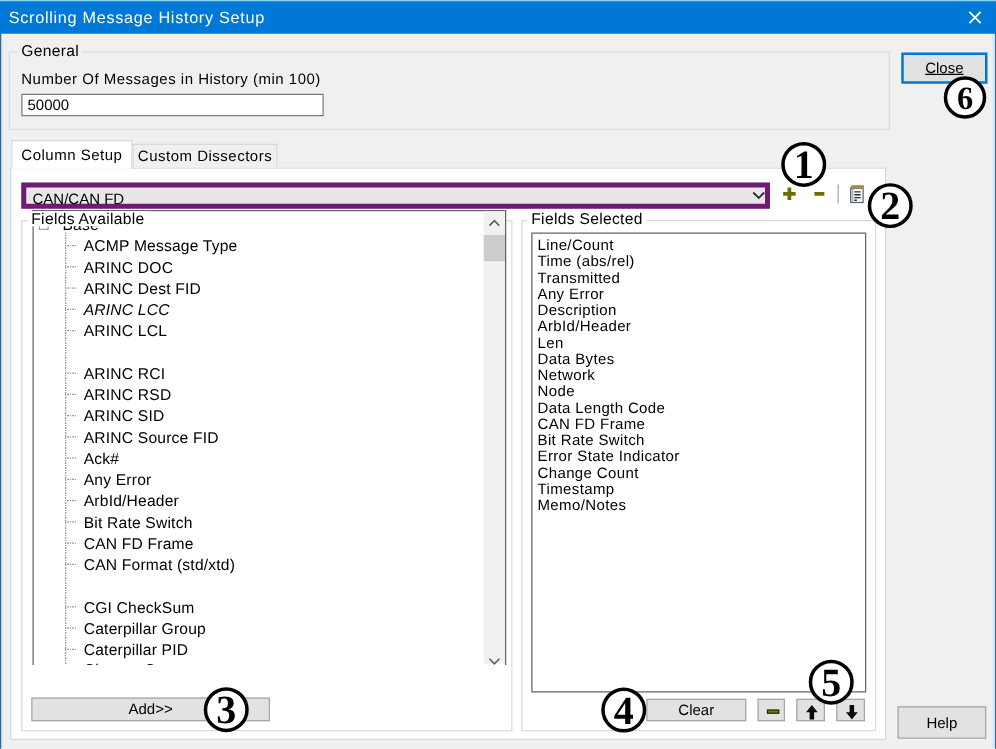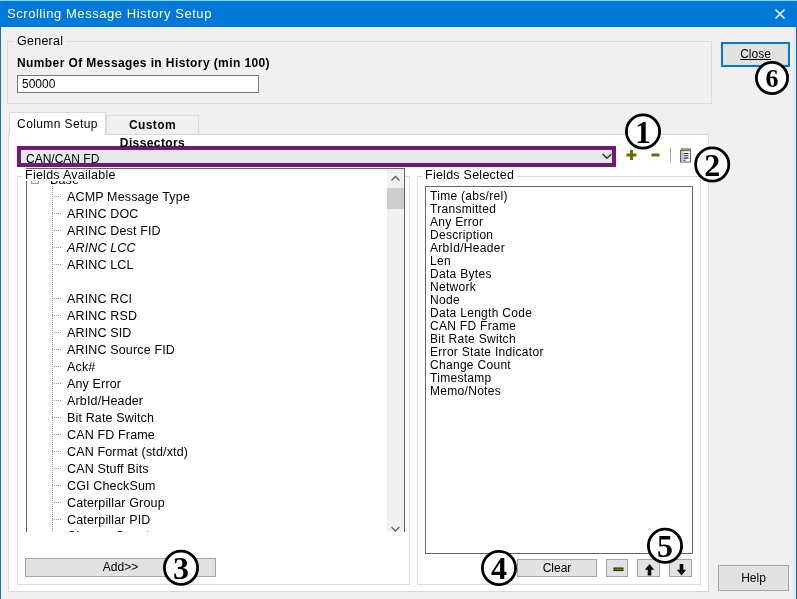--- a/index.html
+++ b/index.html
@@ -29,27 +29,27 @@
   font-size:13px;
   letter-spacing:0.55px;
 }
 
 .group { border:1px solid #dcdcdc; }
 .glabel { position:absolute; background:#f0f0f0; padding:0 3px; font-size:12.5px; letter-spacing:0.25px; line-height:12px; }
 .glabelw { background:#ffffff; }
 
 #gGeneral { left:7px; top:41px; width:705px; height:63px; }
 #lblGeneral { left:14px; top:35px; }
-#lblNum { left:17px; top:56px; font-size:12px; letter-spacing:0.4px;font-weight:bold; }
+#lblNum { left:17px; top:56px; font-size:12px; letter-spacing:0.4px; }
 #inpNum { left:17px; top:75px; width:242px; height:18px; background:#fff; border:1px solid #7a7a7a; font-size:12px; line-height:16px; padding-left:4px; }
 
 #btnClose { left:721px; top:42px; width:69px; height:25px; background:#e1e1e1; border:2px solid #0078d7; text-align:center; line-height:21px; font-size:12px;text-decoration:underline; }
 
 #tab1 { left:9px; top:112px; width:97px; height:23px; background:#fff; border:1px solid #d9d9d9; border-bottom:none; text-align:center; line-height:22px; z-index:3; letter-spacing:0.4px; }
-#tab2 { left:106px; top:115px; width:93px; height:19px; background:#f0f0f0; border:1px solid #d9d9d9; border-bottom:none; text-align:center; line-height:18px; z-index:3; letter-spacing:0.4px;font-weight:bold; }
+#tab2 { left:106px; top:115px; width:116px; height:19px; background:#f0f0f0; border:1px solid #d9d9d9; border-bottom:none; text-align:center; line-height:18px; z-index:3; letter-spacing:0.4px; }
 
 #panel { left:8px; top:134px; width:701px; height:458px; background:#fff; border:1px solid #d9d9d9; z-index:1; }
 
 #combo { left:17px; top:146px; width:599px; height:21px; background:#e7e7e9; border:4px solid #701a75; line-height:19px; padding-left:5px; z-index:2; }
 
 #gAvail { left:17px; top:176px; width:393px; height:409px; background:#fff; z-index:2; }
 #lblAvail { left:22px; top:169px; z-index:4; }
 #treeBox { left:26px; top:168px; width:379px; height:364px; background:#fff; border:1px solid #656565; border-bottom:none; z-index:3; overflow:hidden; }
 .trow { position:absolute; left:0; width:350px; height:17px; font-size:12.5px; letter-spacing:0.15px; white-space:nowrap; }
 .trow span { position:absolute; left:40px; top:2px; }
@@ -175,24 +175,20 @@
       <span>Bit Rate Switch</span>
     </div>
   <div class="trow" style="top:256.5px;">
       <div class="hdots"></div>
       <span>CAN FD Frame</span>
     </div>
   <div class="trow" style="top:273.5px;">
       <div class="hdots"></div>
       <span>CAN Format (std/xtd)</span>
     </div>
-  <div class="trow" style="top:290.5px;">
-      <div class="hdots"></div>
-      <span>CAN Stuff Bits</span>
-    </div>
   <div class="trow" style="top:307.5px;">
       <div class="hdots"></div>
       <span>CGI CheckSum</span>
     </div>
   <div class="trow" style="top:324.5px;">
       <div class="hdots"></div>
       <span>Caterpillar Group</span>
     </div>
   <div class="trow" style="top:341.5px;">
       <div class="hdots"></div>
@@ -207,20 +203,21 @@
       <path d="M4.5 358 L8.5 362 L12.5 358" stroke="#606060" stroke-width="1.3" fill="none"></path>
     </svg>
     <div id="tsbthumb"></div>
   </div>
 </div>
 <div class="abs btn" id="btnAdd">Add&gt;&gt;</div>
 
 <div class="abs group" id="gSel"></div>
 <div class="glabel glabelw" id="lblSel">Fields Selected</div>
 <div class="abs" id="selBox">
+  <div>Line/Count</div>
   <div>Time (abs/rel)</div>
   <div>Transmitted</div>
   <div>Any Error</div>
   <div>Description</div>
   <div>ArbId/Header</div>
   <div>Len</div>
   <div>Data Bytes</div>
   <div>Network</div>
   <div>Node</div>
   <div>Data Length Code</div>

